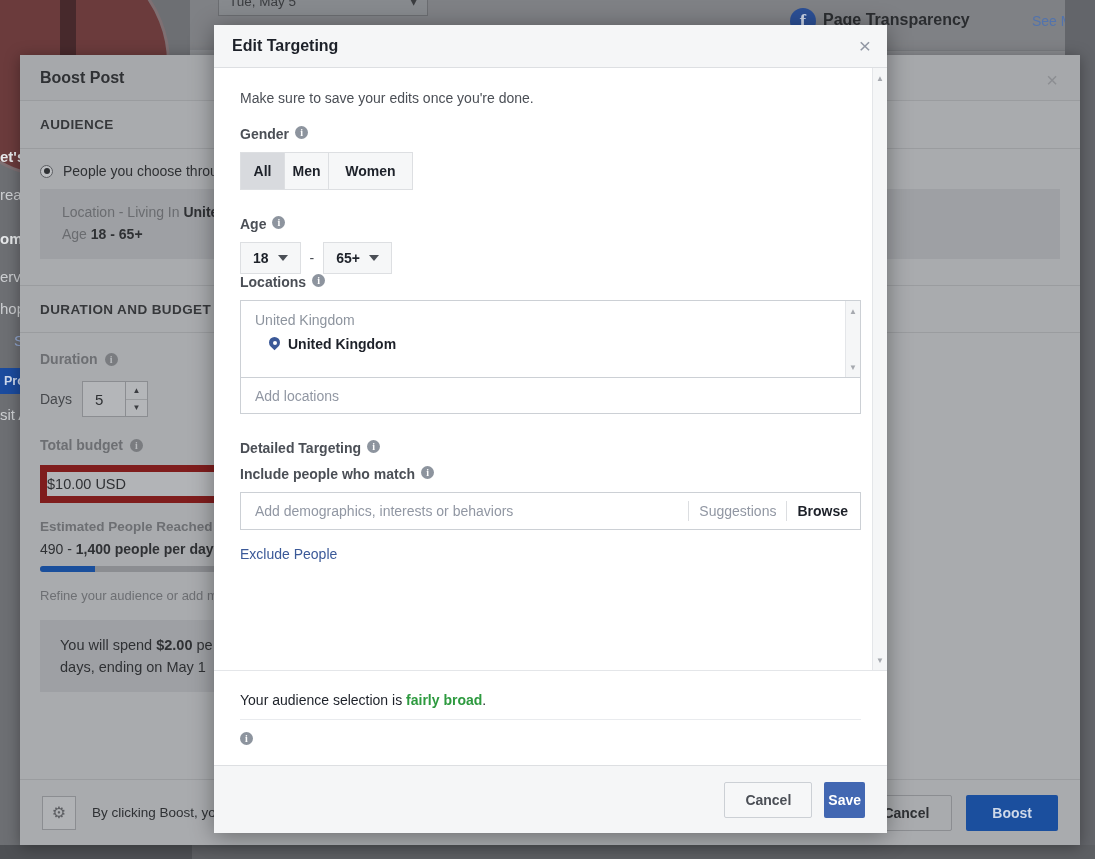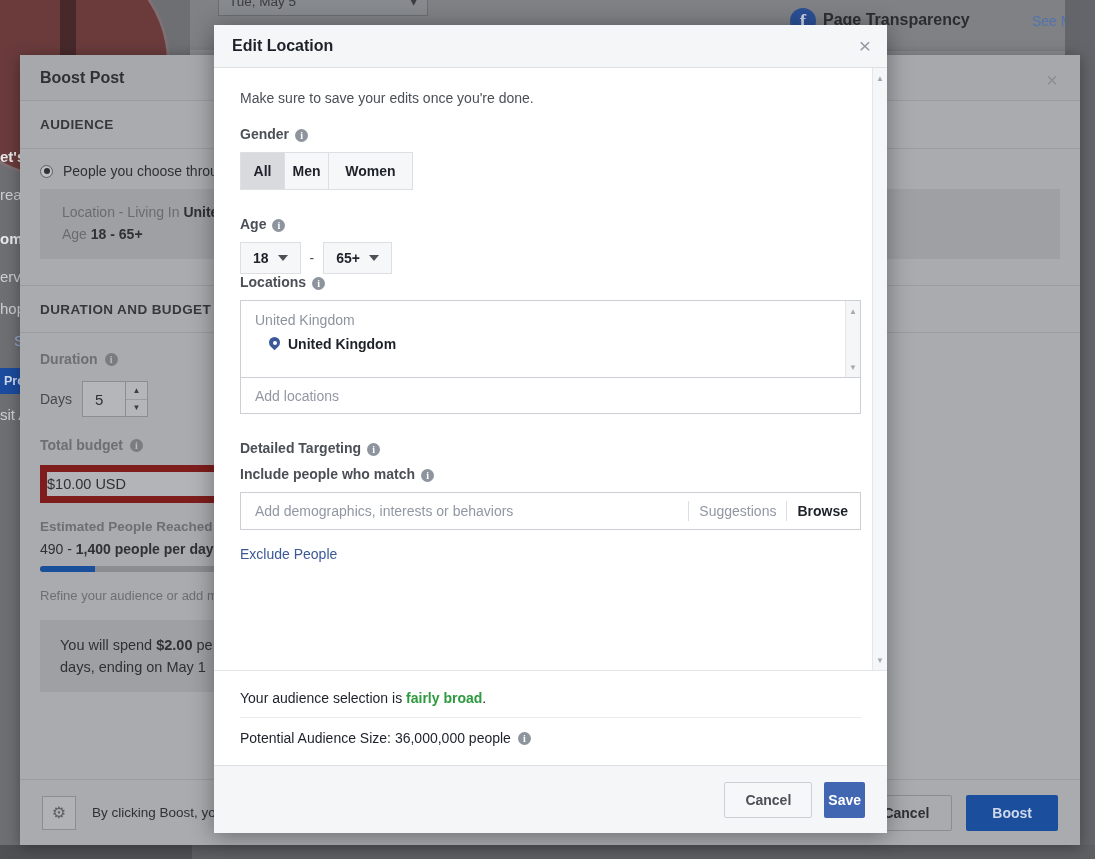--- a/index.html
+++ b/index.html
@@ -234,21 +234,21 @@
     position: absolute; left: 0; width: 14px; height: 16px;
     display: flex; align-items: center; justify-content: center;
     color: #a6a9af; font-size: 8px;
   }
   .sb-up { top: 2px; }
   .sb-down { bottom: 2px; }
 
   .ea-note { font-size: 14px; color: #4b4f56; margin-bottom: 20px; }
   .ea-flabel {
     font-size: 14px; font-weight: bold; color: #4b4f56;
-    display: flex; align-items: flex-end; gap: 6px; margin-bottom: 10px;
+    display: flex; align-items: flex-start; gap: 6px; margin-bottom: 10px;
   }
   .i-badge {
     width: 13px; height: 13px; border-radius: 50%; background: #8d949e;
     color: #fff; font-size: 10px; font-weight: bold; text-align: center;
     line-height: 13px; font-family: "Liberation Serif", serif; flex: none;
   }
   .seg-group { display: flex; border: 1px solid #dddfe2; width: fit-content; }
   .seg {
     width: 44px; height: 36px; display: flex; align-items: center;
     justify-content: center; font-size: 14px; font-weight: bold;
@@ -461,21 +461,21 @@
       <div class="footer-btns">
         <button class="btn-cancel-b">Cancel</button>
         <button class="btn-boost">Boost</button>
       </div>
     </div>
   </div>
 
   <div class="ea-modal">
 
     <div class="ea-header">
-      <div class="ea-title">Edit Location</div>
+      <div class="ea-title">Edit Targeting</div>
       <div class="ea-close">×</div>
     </div>
 
     <div class="ea-scrollarea">
       <div class="ea-content">
 
         <div class="ea-note">Make sure to save your edits once you're done.</div>
 
         
         <div class="ea-flabel">
@@ -548,21 +548,20 @@
       </div>
     </div>
 
     <div class="ea-gauge-panel">
       <div class="gauge-info">
         <div class="gauge-line1">
           <span>Your audience selection is </span><b>fairly broad</b><span>.</span>
         </div>
         <div class="gauge-sep"></div>
         <div class="gauge-line2">
-          <span><span>Potential Audience Size: </span><span>36,000,000</span><span> people</span></span>
           <span class="i-badge">i</span>
         </div>
       </div>
     </div>
 
     <div class="ea-footer">
       <button class="btn-cancel">Cancel</button>
       <button class="btn-save">Save</button>
     </div>
   </div>

